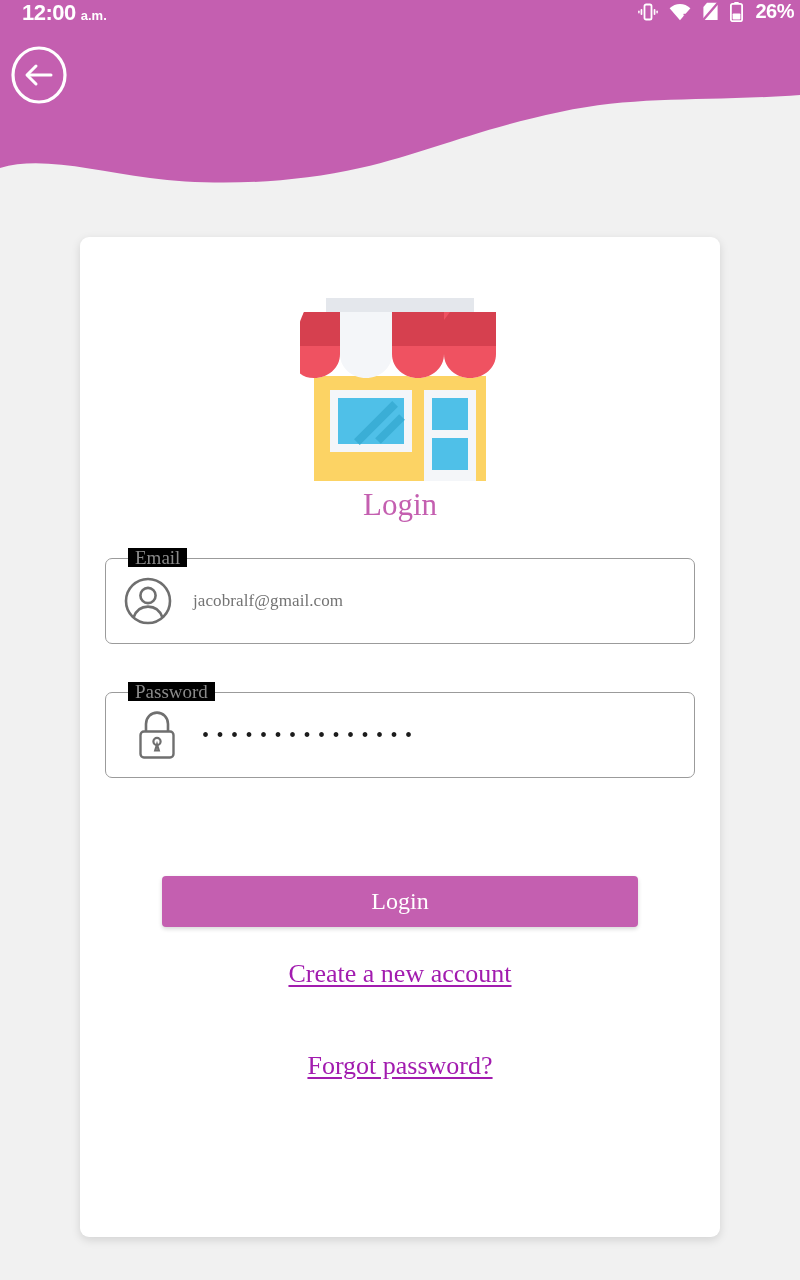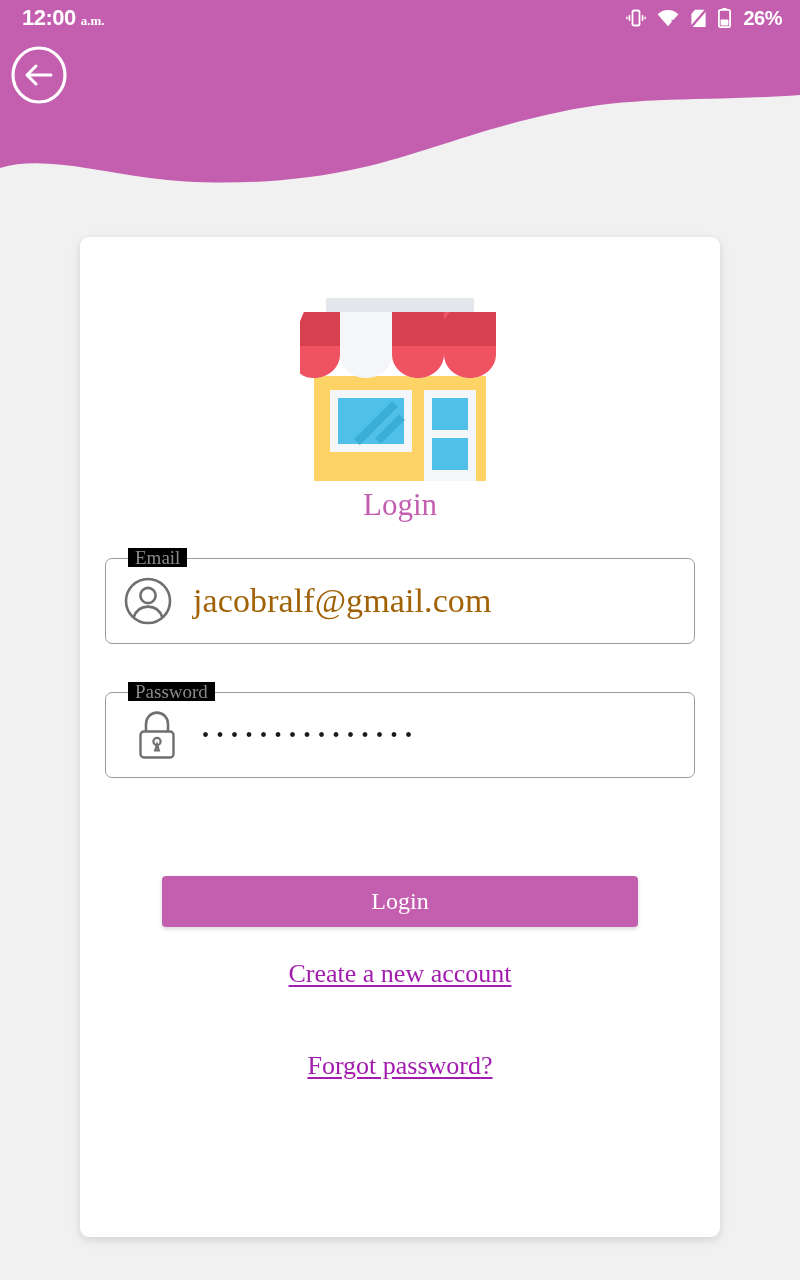--- a/index.html
+++ b/index.html
@@ -27,40 +27,39 @@
   .header-wave svg { display: block; width: 800px; height: 200px; }
 
   
   .status-bar {
     position: absolute;
     top: 0; left: 0;
     width: 800px;
     height: 36px;
     z-index: 5;
     display: flex;
-    align-items: center;
+    align-items: flex-start;
     justify-content: space-between;
-    padding: 0 18px 0 22px;
+    padding: 0 6px 0 22px;
     color: #ffffff;
     font-family: "Liberation Sans", sans-serif;
   }
   .status-clock {
     display: flex;
     align-items: baseline;
     gap: 5px;
   }
   .status-time {
     font-size: 22px;
     font-weight: 700;
     letter-spacing: -0.5px;
   }
   .status-ampm {
     font-size: 13px;
     font-weight: 700;
-    font-family: Liberation Serif, serif;
   }
   .status-icons {
     display: flex;
     align-items: center;
     gap: 11px;
   }
   .status-icons svg { display: block; }
   .battery-pct {
     font-size: 20px;
     font-weight: 700;
@@ -141,22 +140,22 @@
     width: 52px;
     height: 52px;
     display: flex;
     align-items: center;
     justify-content: center;
   }
   .field-icon svg { display: block; }
 
   .field-value {
     margin-left: 19px;
-    font-size: 34px;
-    color: #a16207;
+    font-size: 17px;
+    color: #737373;
     letter-spacing: 0.1px;
   }
   .field-value.masked {
     font-size: 20px;
     letter-spacing: 7.5px;
     color: #1c1c1c;
   }
 
   
   .login-button {

